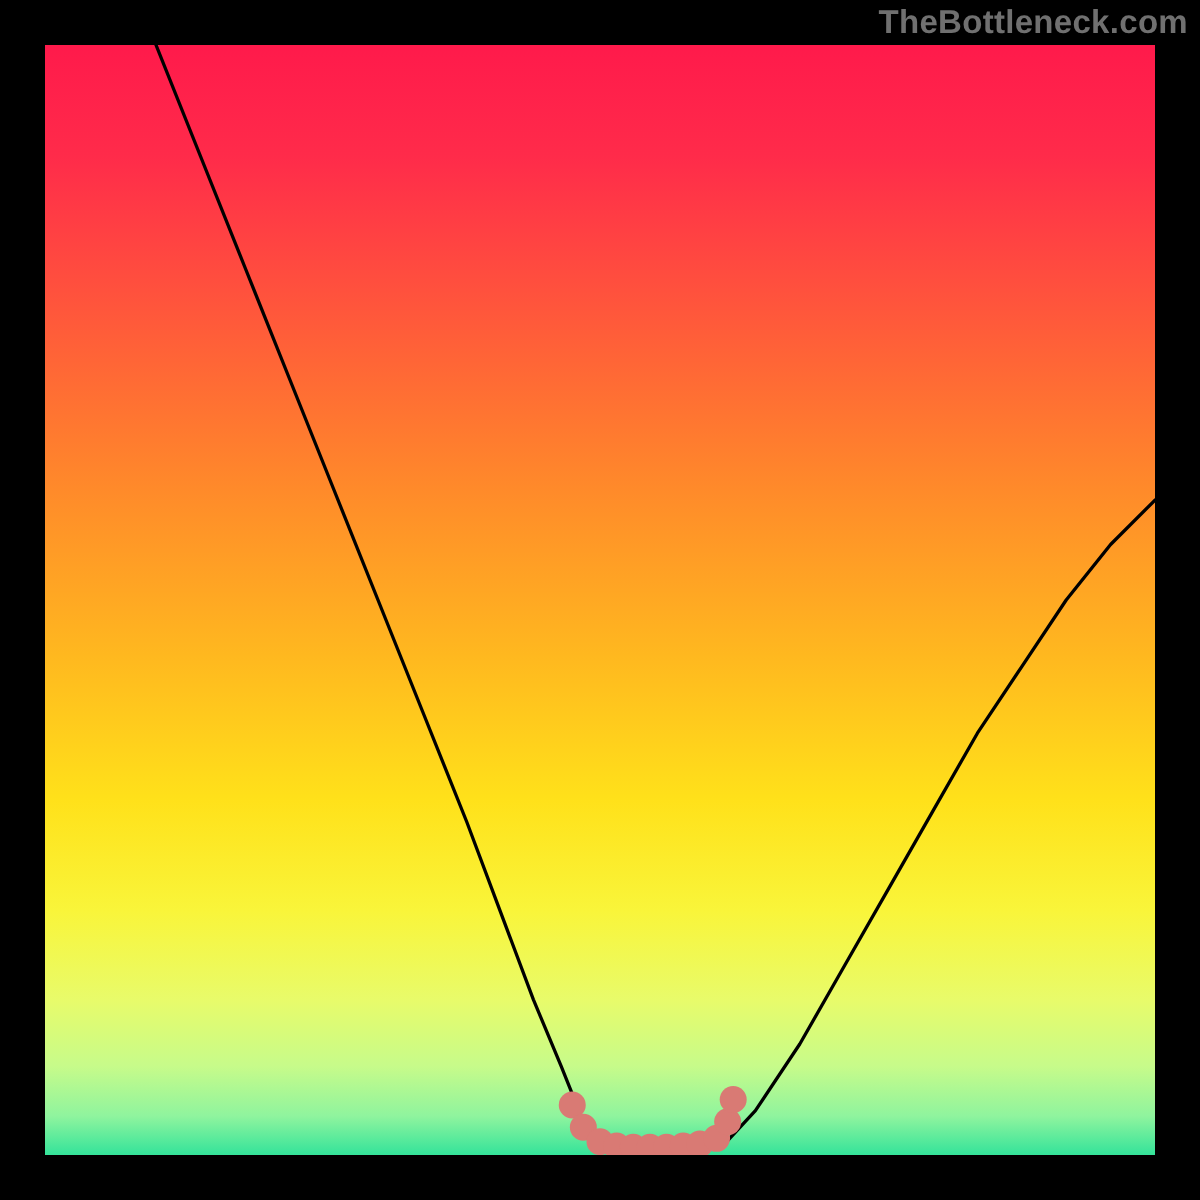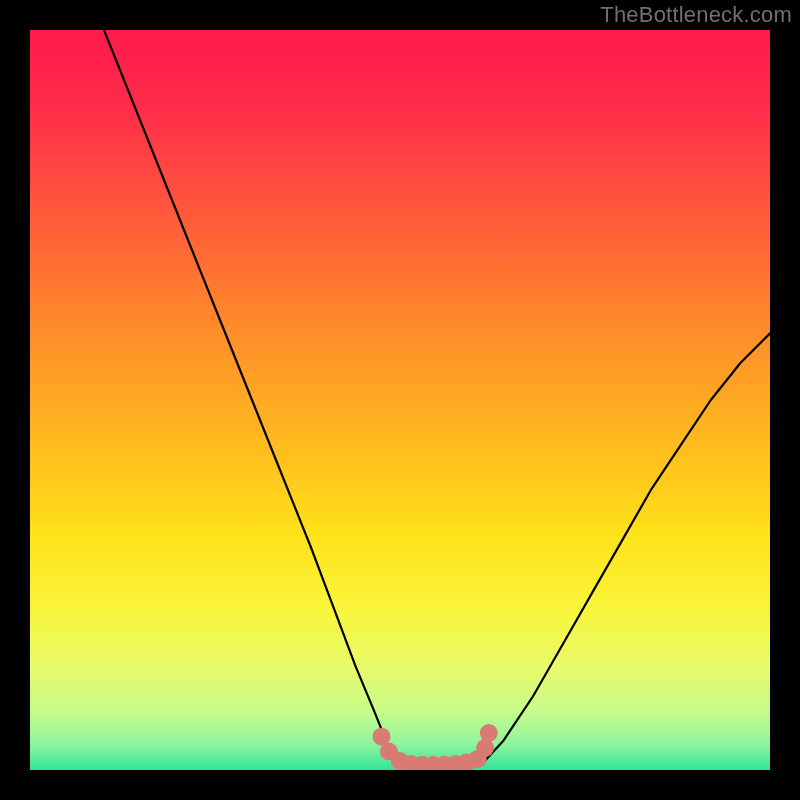--- a/index.html
+++ b/index.html
@@ -19,21 +19,21 @@
     height: 800px;
     background: #000;
   }
   .watermark {
     position: absolute;
     top: 2px;
     right: 8px;
     color: #707070;
     font-size: 22px;
     letter-spacing: 0.2px;
-    font-weight: 400;
+    font-weight: 700;
     user-select: none;
   }
   .plot-wrap {
     position: absolute;
     left: 30px;
     top: 30px;
     width: 740px;
     height: 740px;
   }
   svg {

